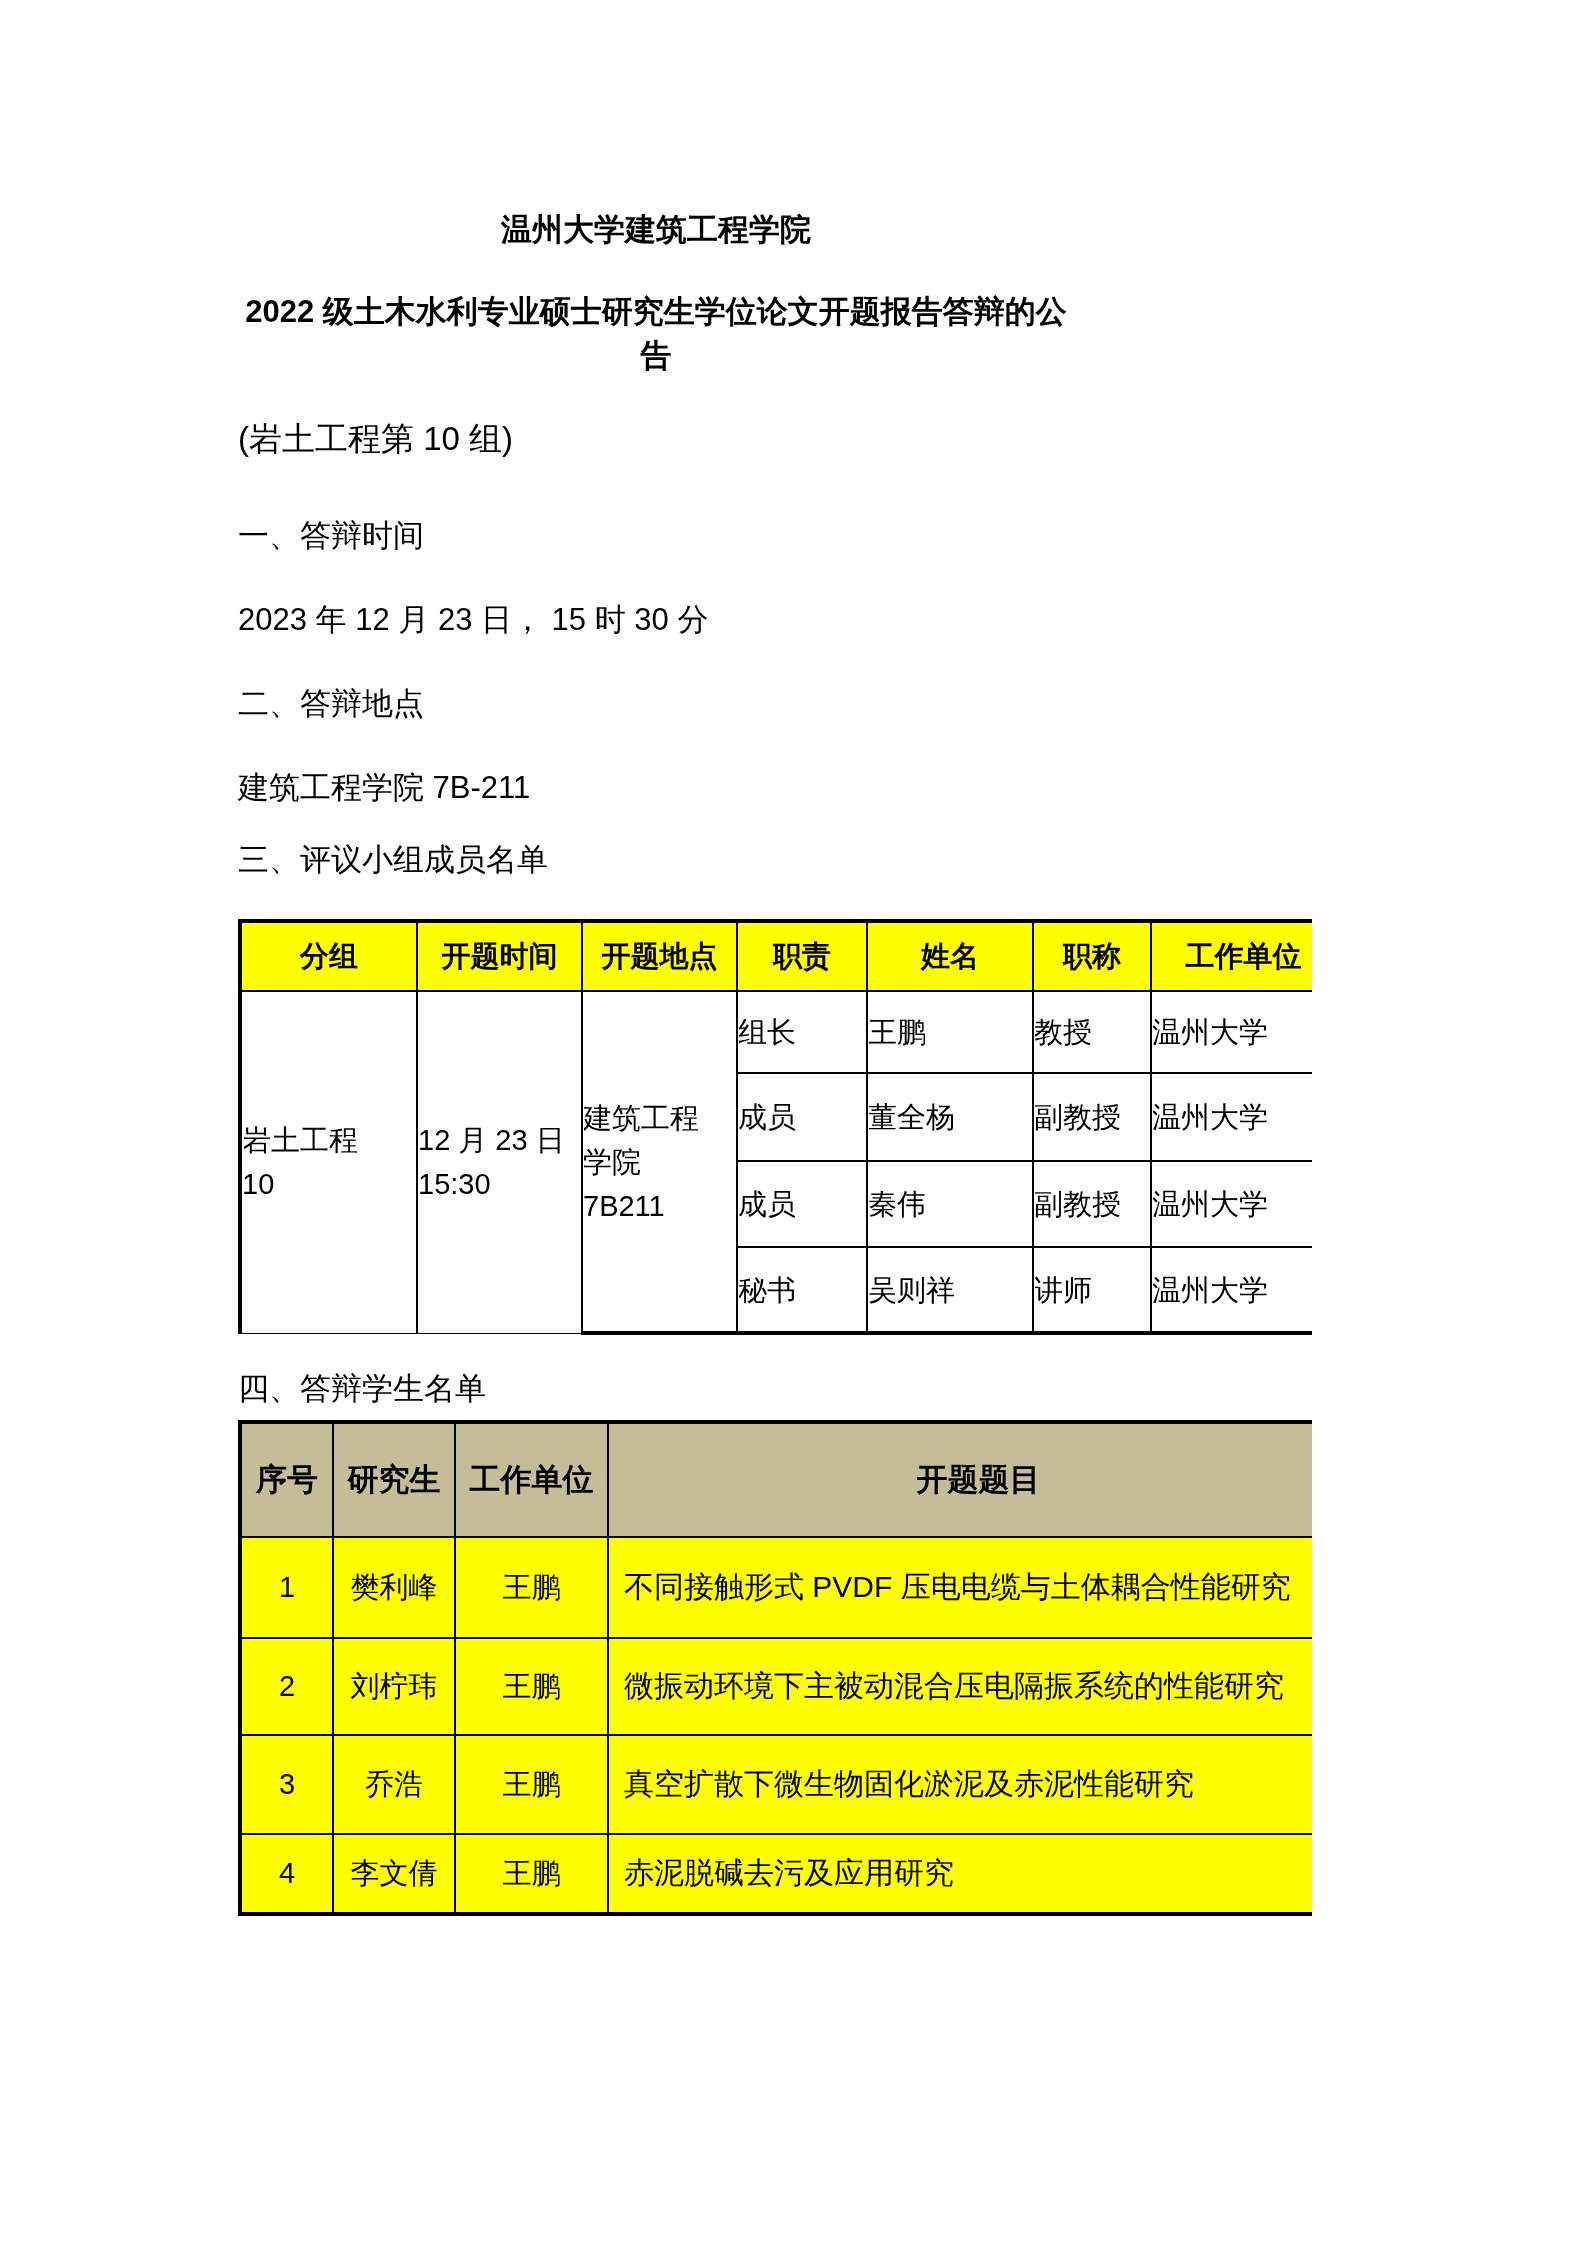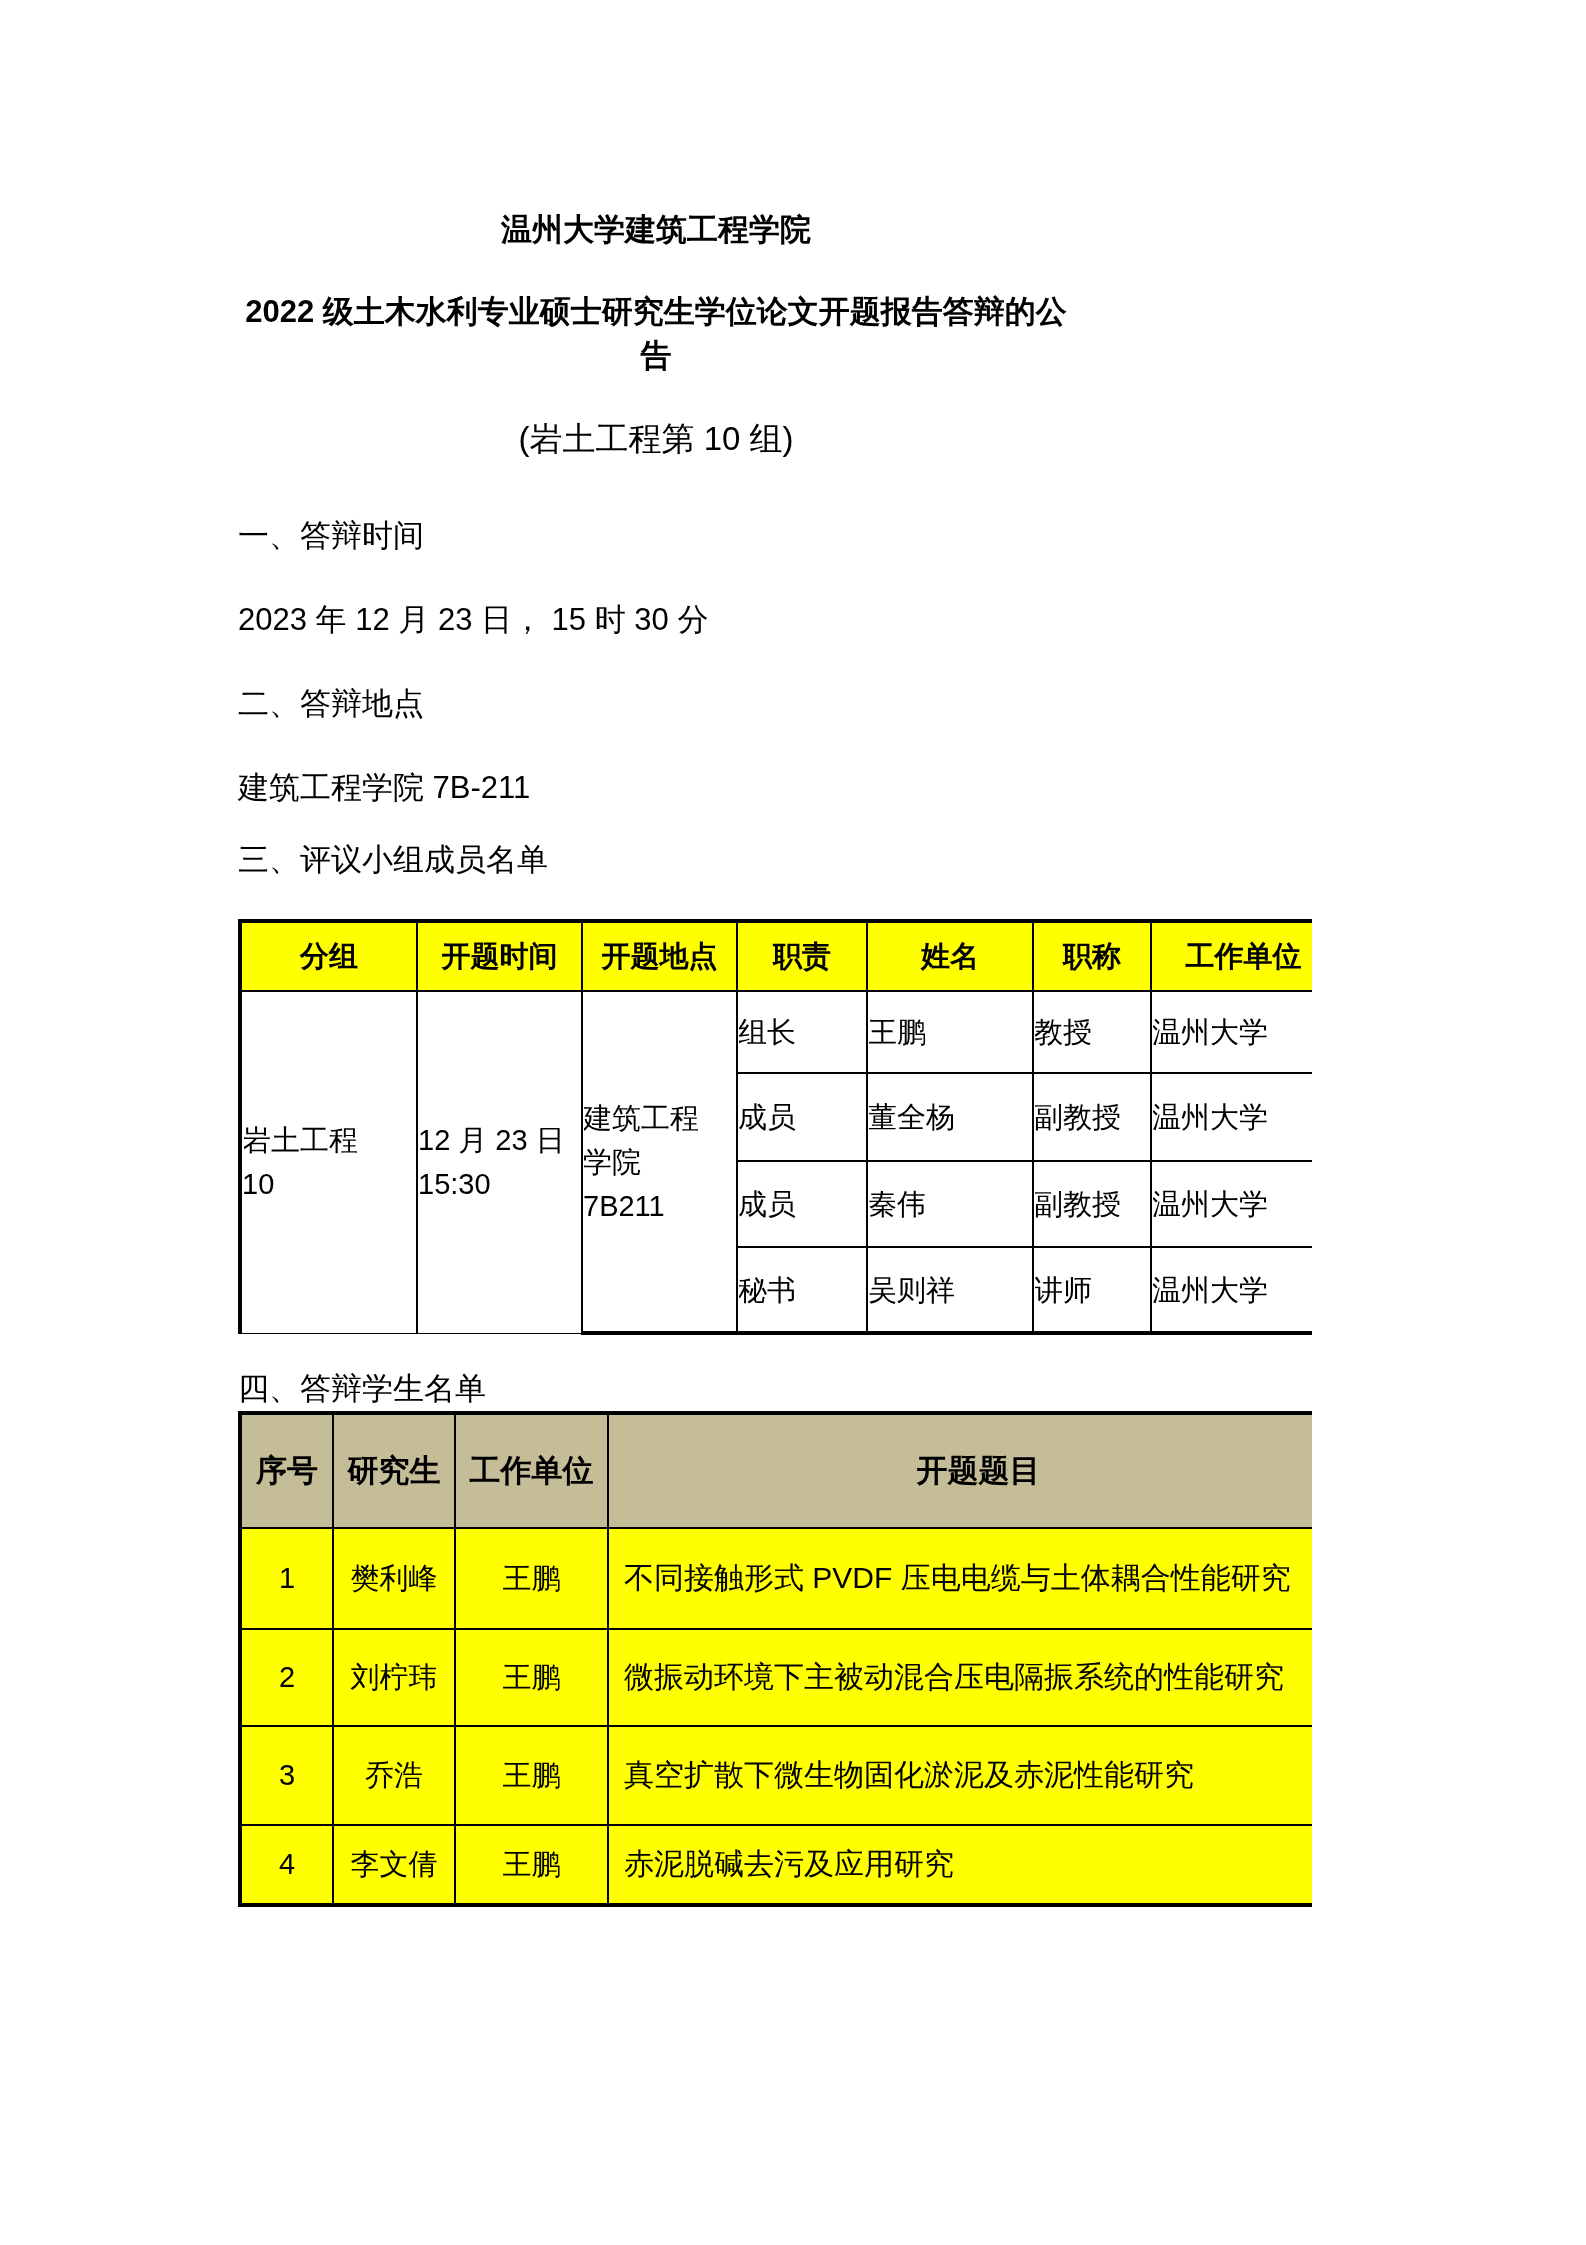--- a/index.html
+++ b/index.html
@@ -15,21 +15,20 @@
     overflow: hidden;
   }
   .doc-title1, .doc-title2 {
     text-align: center;
     font-weight: bold;
     font-size: 31px;
     line-height: 44px;
     margin: 0 0 38px 0;
   }
   .doc-title3 {
-    text-align: center;
     font-weight: normal;
     font-size: 33px;
     line-height: 46px;
     margin: 0 0 52px 0;
   }
   .sec, .para {
     font-size: 31px;
     line-height: 44px;
     margin: 0;
   }
@@ -61,20 +60,21 @@
     line-height: 44px;
     border-radius: 21px;
   }
   .cell-line { display: block; line-height: 44px; }
 
   
   table.st {
     border-collapse: collapse;
     table-layout: fixed;
     width: 1110px;
+    margin-top: 9px;
     padding-left: 28px;
   }
   table.st th, table.st td {
     border: 2px solid #000;
     text-align: center;
     vertical-align: middle;
     padding: 0;
     overflow: hidden;
   }
   table.st th {

